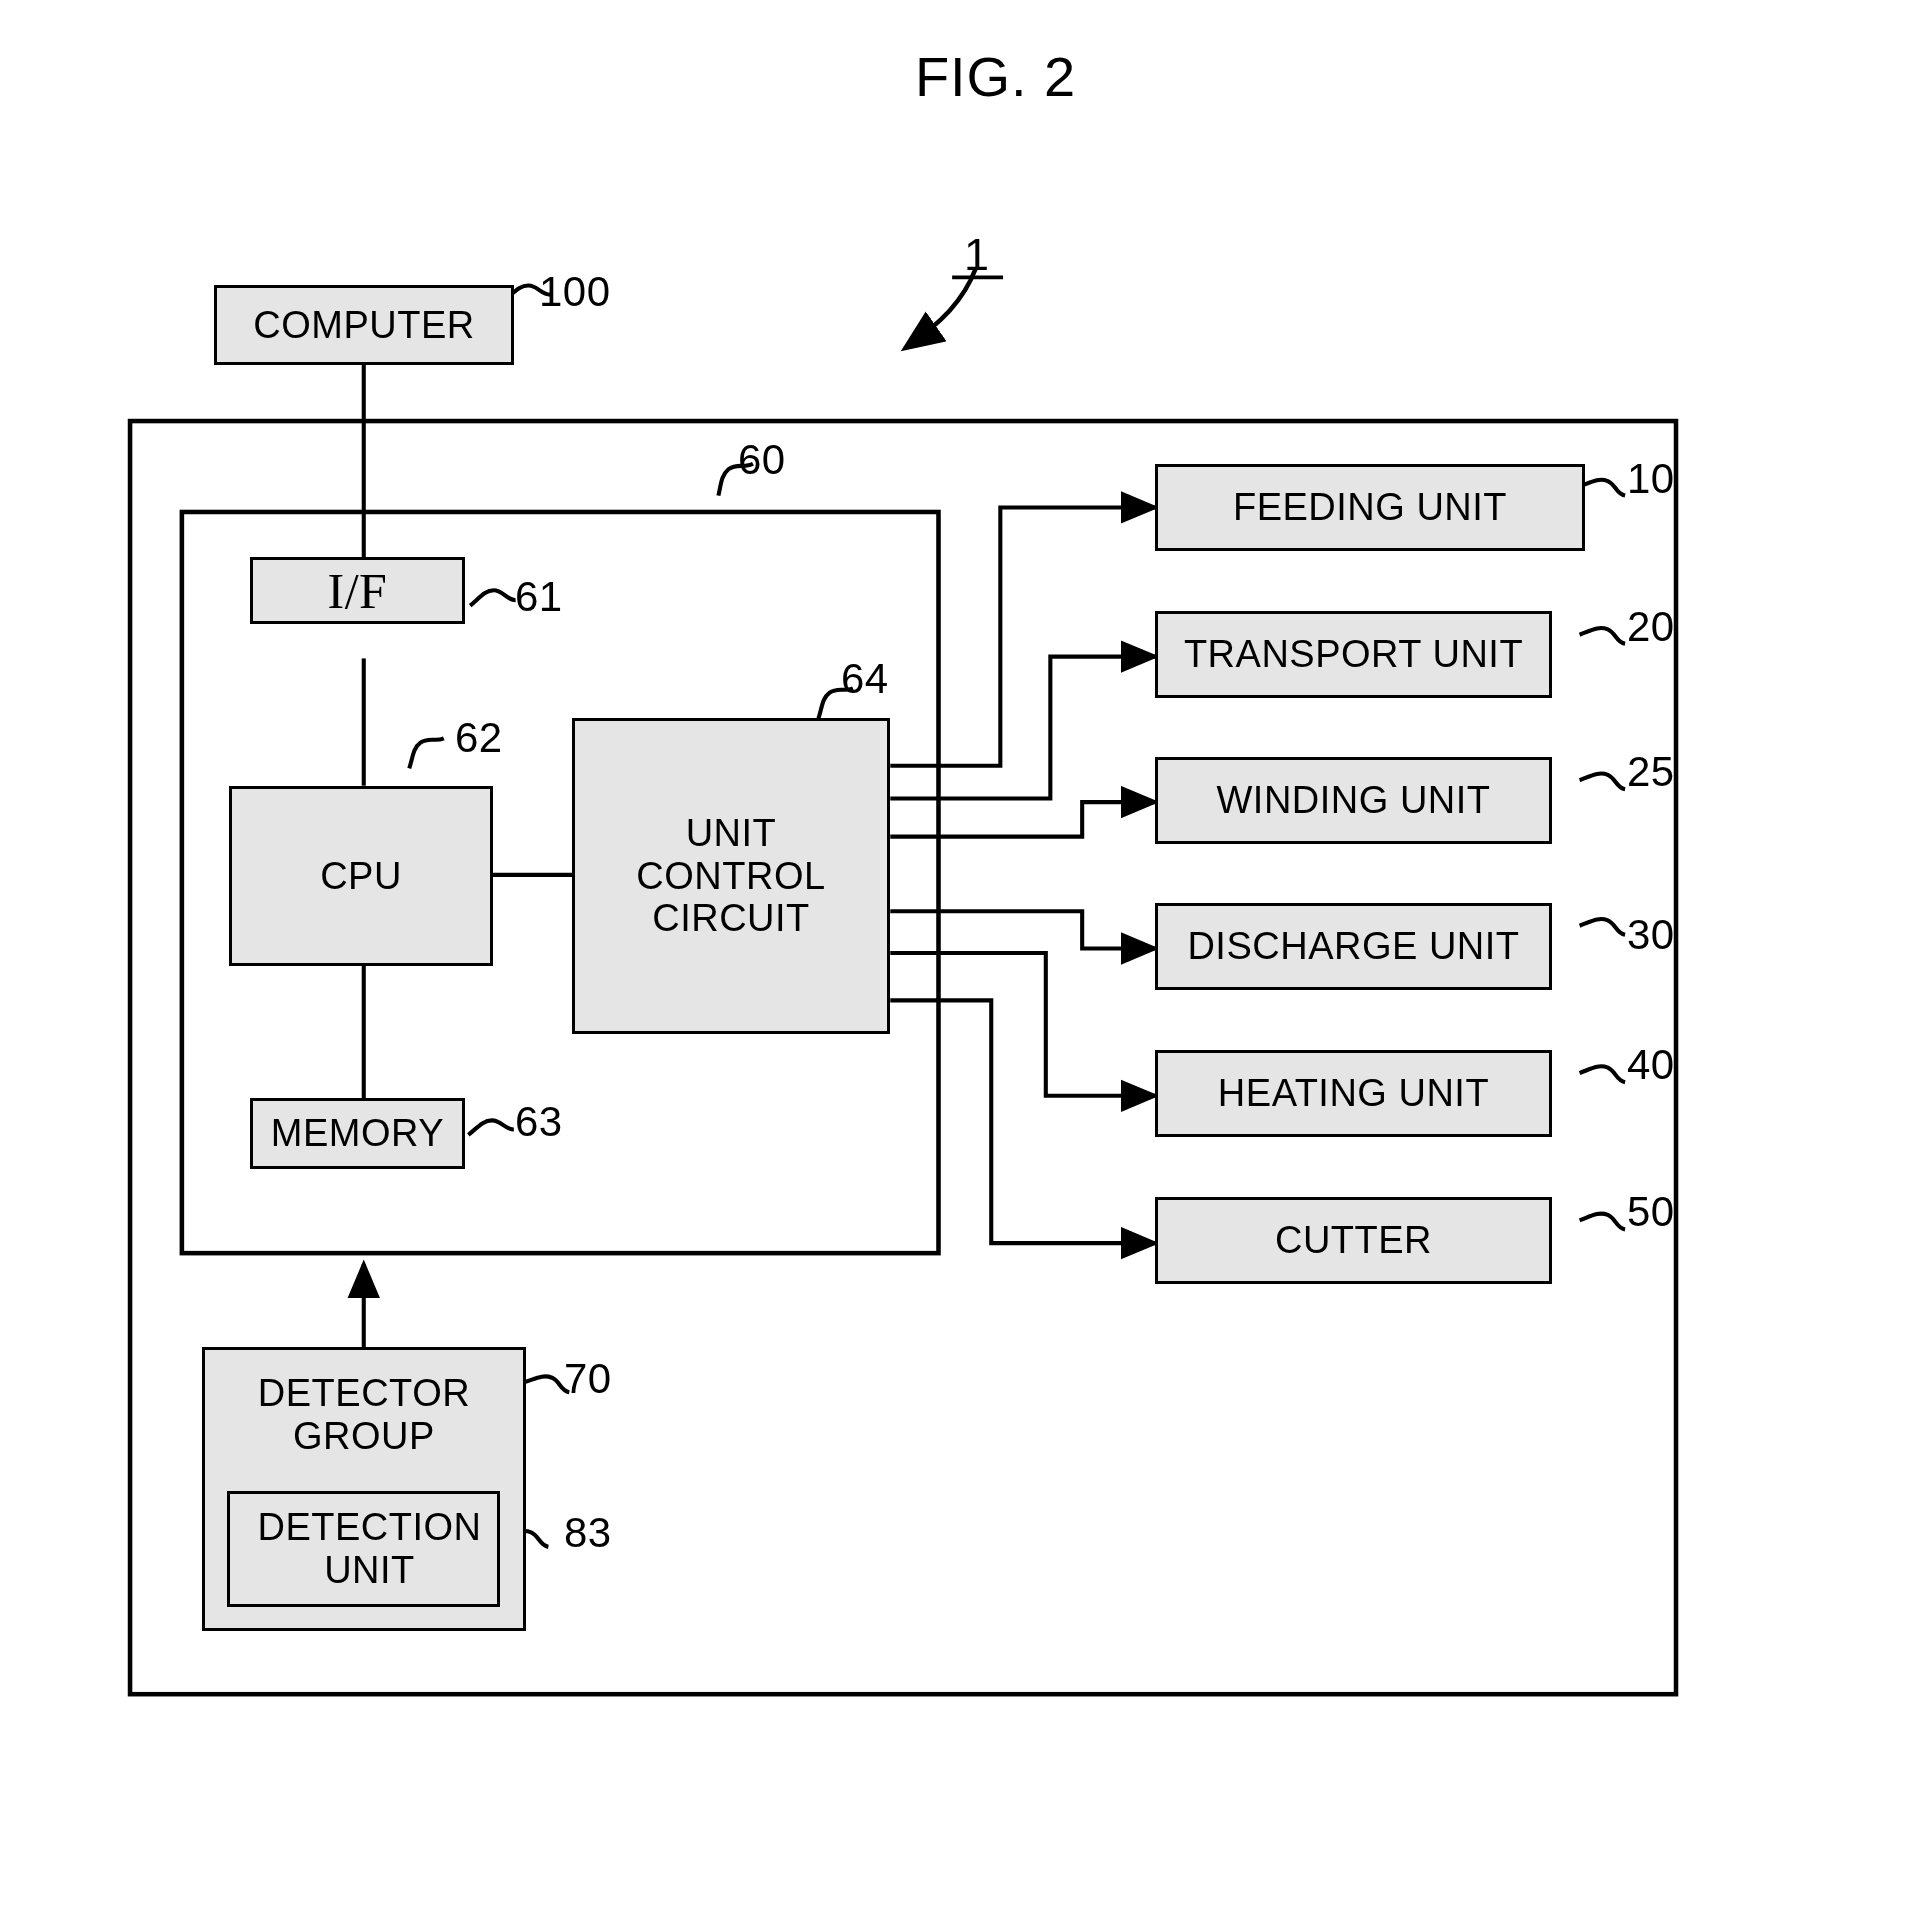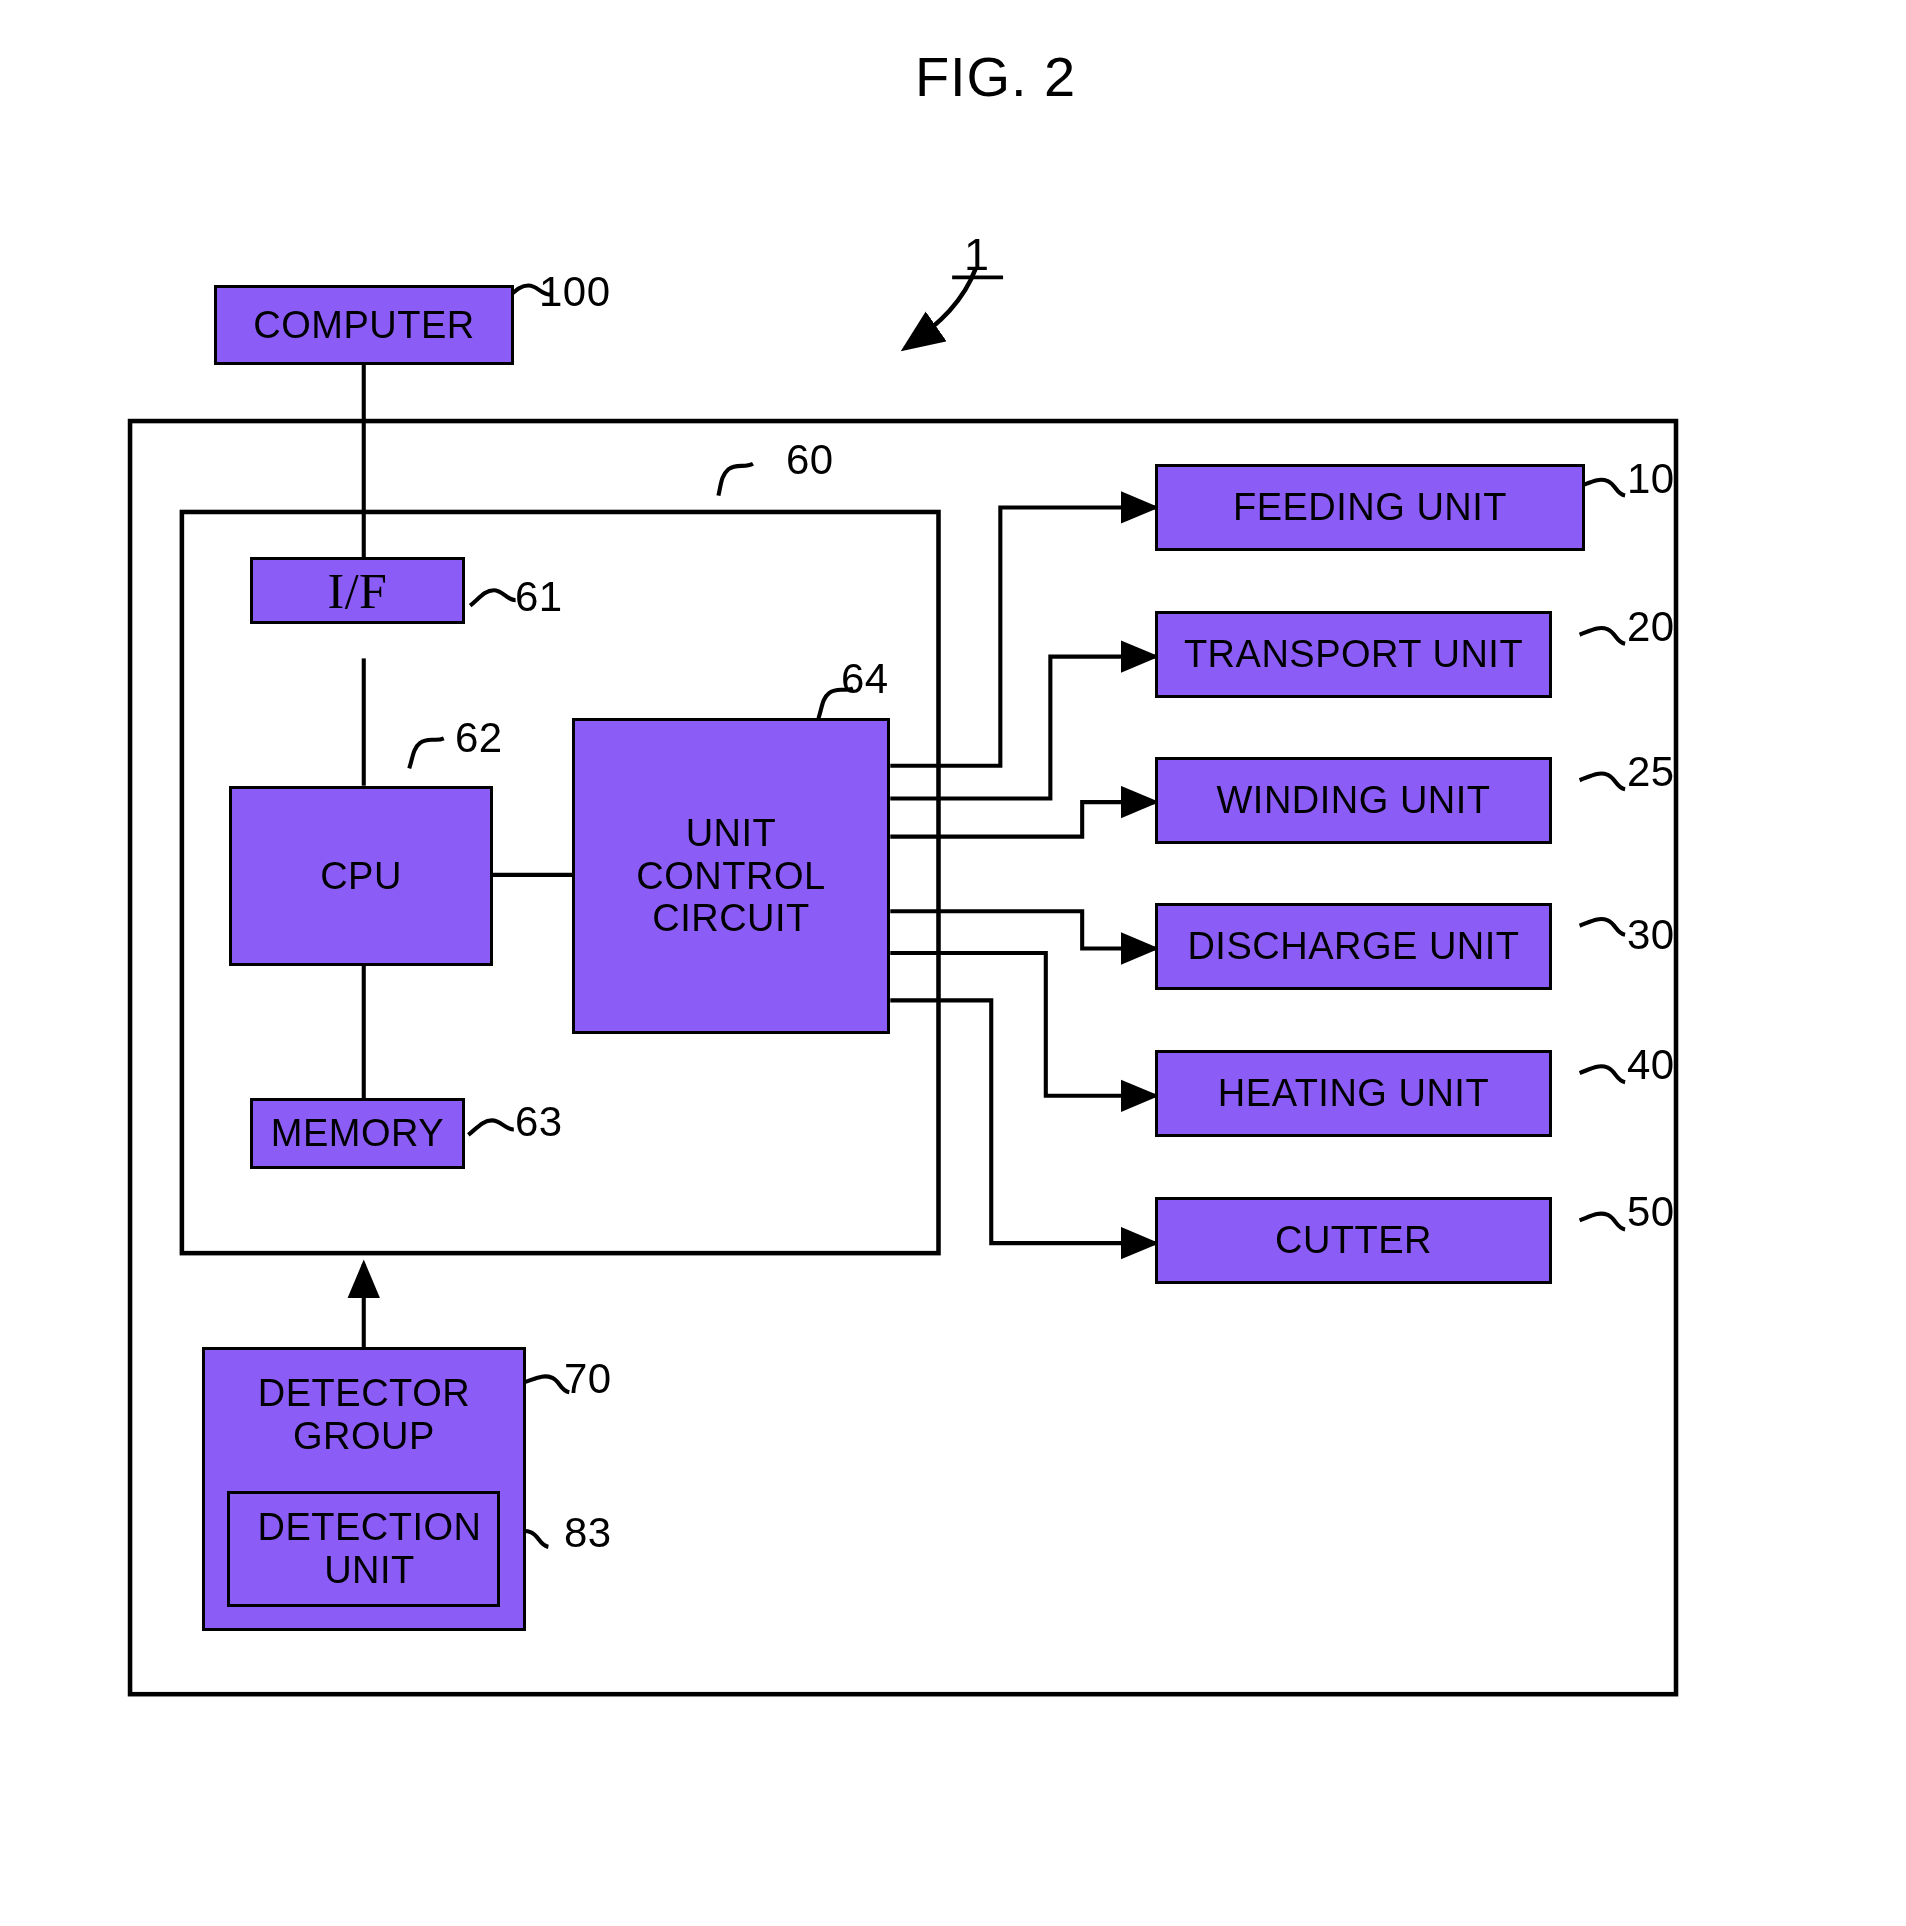--- a/index.html
+++ b/index.html
@@ -28,21 +28,21 @@
   .svg-layer {
     position: absolute;
     top: 0;
     left: 0;
     width: 1907px;
     height: 1927px;
   }
   .box {
     position: absolute;
     border: 3.6px solid #000;
-    background: #8b5cf6;
+    background: #e5e5e5;
     box-sizing: border-box;
     display: flex;
     align-items: center;
     justify-content: center;
     text-align: center;
     font-size: 38px;
     line-height: 1.12;
     letter-spacing: 0.5px;
   }
   .ref {
@@ -117,21 +117,21 @@
   </g>
 </svg>
 
 <div class="box" style="left:214px; top:285px; width:300px; height:80px;">
   <span>COMPUTER</span>
 </div>
 <div class="ref" style="left:539px; top:268px;">100</div>
 
 <div class="big-ref" style="left:964px; top:229px; font-size:45px;">1</div>
 
-<div class="ref" style="left:738px; top:436px;margin-left:48px;">60</div>
+<div class="ref" style="left:738px; top:436px;">60</div>
 
 <div class="box" style="left:250px; top:557px; width:215px; height:67px; font-family:'Liberation Serif', serif; font-size:50px;">
   <span>I/F</span>
 </div>
 <div class="ref" style="left:515px; top:573px;">61</div>
 
 <div class="box" style="left:229px; top:786px; width:264px; height:180px;">
   <span>CPU</span>
 </div>
 <div class="ref" style="left:455px; top:714px;">62</div>

